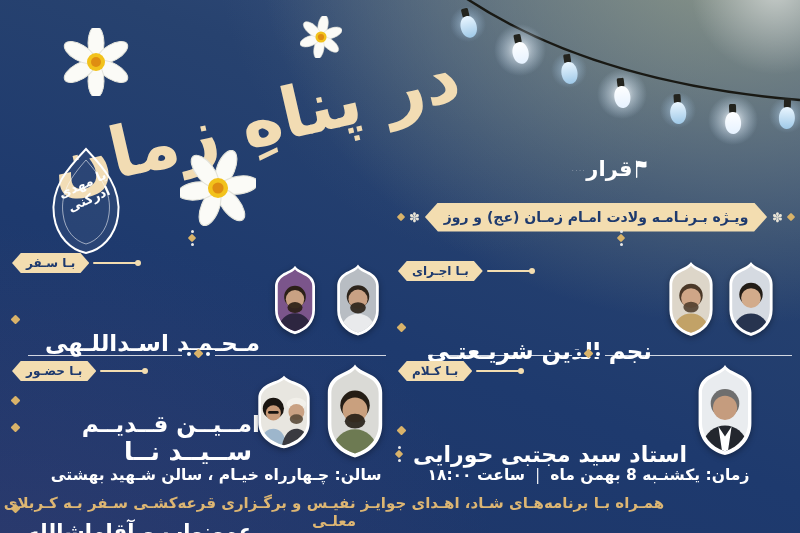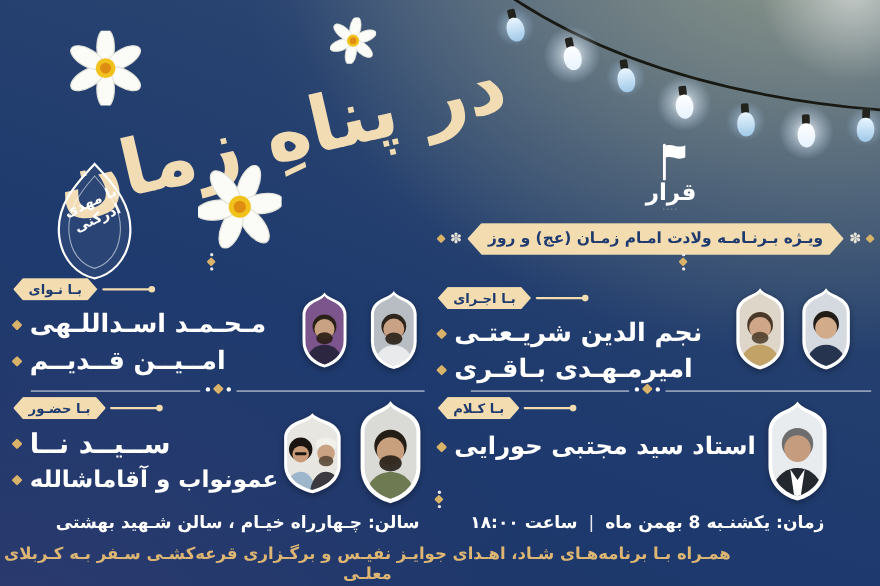--- a/index.html
+++ b/index.html
@@ -29,21 +29,21 @@
   
   .seal{left:42px;top:146px;width:88px;height:110px;}
   .seal svg{position:absolute;left:0;top:0;}
   .seal .seal-text{
     position:absolute;left:9px;top:30px;width:70px;
     transform:rotate(-24deg);
     color:#fff;font-size:13px;font-weight:bold;text-align:center;
     direction:rtl;line-height:1.25;
   }
   
-  .logo{left:572px;top:130px;width:76px;height:78px;display:flex;flex-direction:column;align-items:center;}
+  .logo{left:572px;top:130px;width:76px;height:78px;display:flex;flex-direction:row;align-items:center;}
   .logo .logo-text{color:#fff;font-size:21px;font-weight:bold;direction:rtl;line-height:1;margin-top:1px;}
   .logo .logo-sub{color:rgba(255,255,255,.8);font-size:5px;letter-spacing:2px;margin-top:2px;}
   
   .badge-row{left:398px;top:201px;width:396px;height:32px;display:flex;align-items:center;gap:5px;}
   .rosette{color:#e9e4d6;font-size:13px;line-height:1;flex:none;}
   .mini-diamond{width:6px;height:6px;background:#d9b36a;transform:rotate(45deg);flex:none;border-radius:1px;}
   .badge{
     flex:1;background:#f3ddb0;color:#1e3a6e;
     font-size:14px;font-weight:bold;text-align:center;line-height:29px;height:29px;
     direction:rtl;
@@ -55,22 +55,22 @@
   .tag{
     background:#f3ddb0;color:#1e3a6e;font-size:12px;font-weight:bold;
     padding:3px 14px;direction:rtl;line-height:1.2;flex:none;
     clip-path:polygon(9px 0,calc(100% - 9px) 0,100% 50%,calc(100% - 9px) 100%,9px 100%,0 50%);
   }
   .tag-line{width:44px;height:2px;background:#f3ddb0;margin-left:4px;position:relative;flex:none;border-radius:1px;}
   .tag-line::after{content:"";position:absolute;right:-4px;top:-2px;width:6px;height:6px;border-radius:50%;background:#f3ddb0;}
   .name-row{display:flex;align-items:center;gap:8px;}
   .mark{width:7px;height:7px;background:#d9b36a;transform:rotate(45deg);border-radius:1px;flex:none;}
   .pname{
-    flex:1;color:#fff;font-weight:bold;direction:rtl;text-align:left;
-    line-height:33px;white-space:nowrap;
+    flex:1;color:#fff;font-weight:bold;direction:rtl;text-align:right;
+    line-height:33px;white-space:nowrap;margin-top:48px;
   }
   .fs23{font-size:23px;} .fs25{font-size:25px;} .fs21{font-size:21px;} .fs22{font-size:22px;}
   
   .divider{position:absolute;height:1px;background:rgba(255,255,255,.8);}
   .orn{position:absolute;display:flex;align-items:center;gap:4px;background:#1e3a6e;padding:0 5px;}
   .orn .dot{width:4px;height:4px;border-radius:50%;background:#fff;}
   .orn .dia{width:7px;height:7px;background:#d9b36a;transform:rotate(45deg);border-radius:1px;}
   .cluster{position:absolute;display:flex;flex-direction:column;align-items:center;gap:2px;}
   .cluster .dot{width:3px;height:3px;border-radius:50%;background:#e8e8e8;}
   .cluster .dia{width:6px;height:6px;background:#d9b36a;transform:rotate(45deg);border-radius:1px;}
@@ -227,45 +227,41 @@
       <span class="dot"></span>
   </div>
   <div class="cluster" style="left:396px;top:446px">
     <span class="dot"></span>
       <span class="dia"></span>
       <span class="dot"></span>
   </div>
 
   <div class="section" style="left:12px;top:252px;width:248px" dir="ltr">
     <div class="tag-row">
-      <span class="tag">بـا نـوای</span>
+      <span class="tag">بـا سـفر</span>
       <span class="tag-line"></span>
     </div>
     <div class="name-row">
       <span class="mark"></span>
       <span class="pname fs23">مـحـمـد اسـداللـهی</span>
     </div>
     <div class="name-row">
       <span class="mark"></span>
       <span class="pname fs23">امــیــن قــدیــم</span>
     </div>
   </div>
 
   <div class="section" style="left:398px;top:260px;width:254px" dir="ltr">
     <div class="tag-row">
       <span class="tag">بـا اجـرای</span>
       <span class="tag-line"></span>
     </div>
     <div class="name-row">
       <span class="mark"></span>
       <span class="pname fs23">نجم الدین شریـعتـی</span>
-    </div>
-    <div class="name-row">
-      <span class="mark"></span>
-      <span class="pname fs23">امیرمـهـدی بـاقـری</span>
     </div>
   </div>
 
   <div class="divider" style="left:28px;top:355px;width:358px"></div>
   <div class="orn" style="left:182px;top:350px">
     <span class="dot"></span>
       <span class="dia"></span>
       <span class="dot"></span>
   </div>
   <div class="divider" style="left:428px;top:355px;width:364px"></div>

